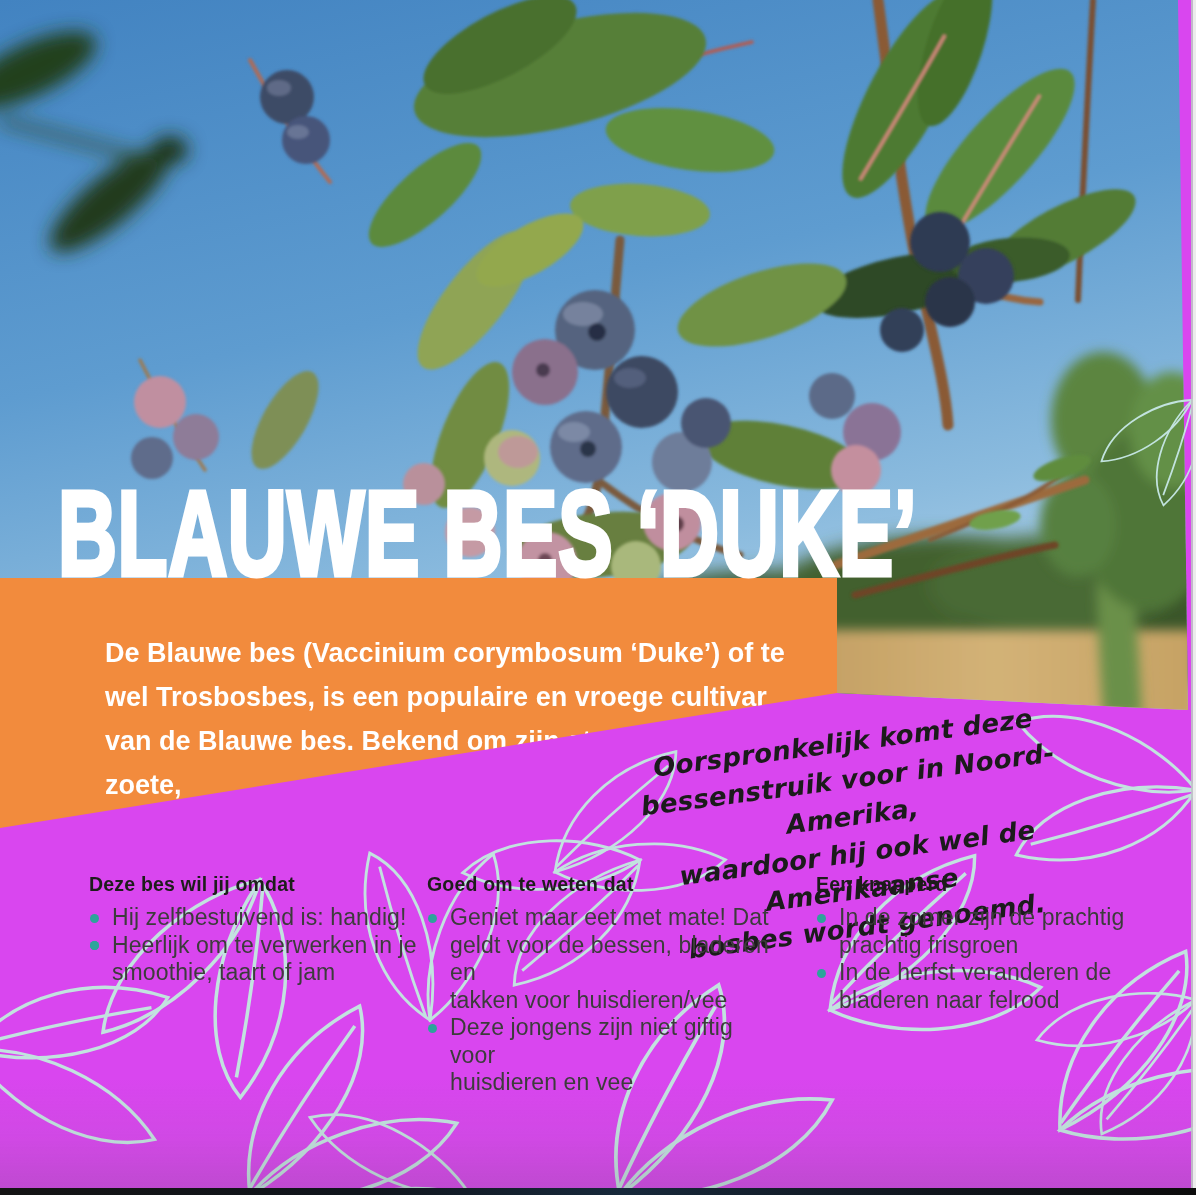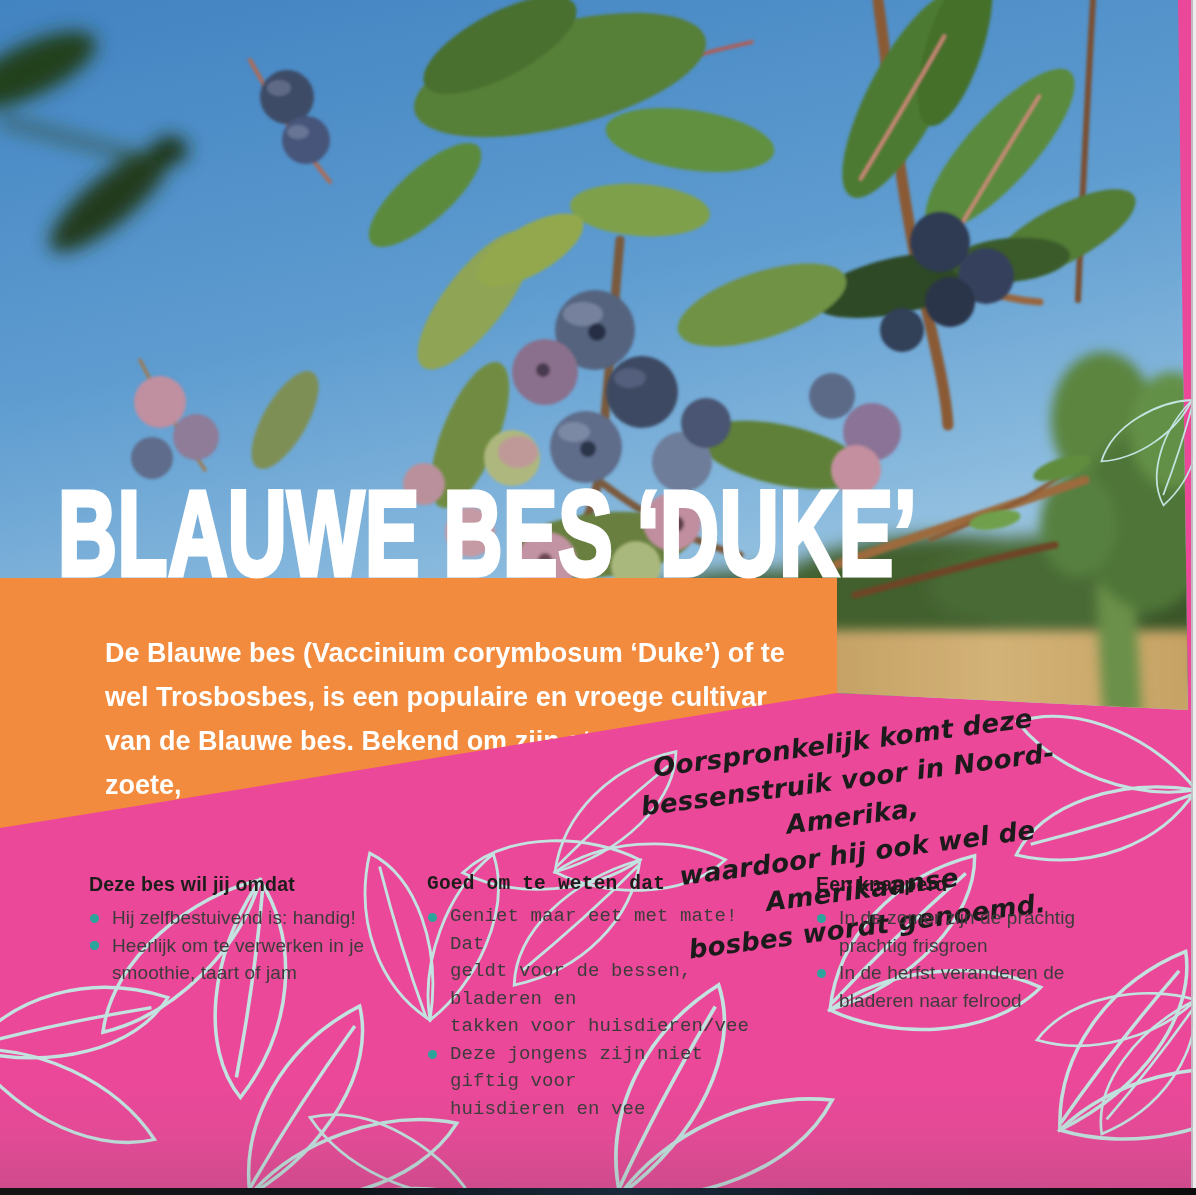--- a/index.html
+++ b/index.html
@@ -7,21 +7,21 @@
     --bullet-teal:#2CA49B;
     --leaf-outline:#C2E3DF;
     --heading-color:#1D1D1B;
     --body-color:#3C3C3B;
     --intro-text-color:#FFFFFF;
     --note-color:#1B1B1B;
   }
   html,body{margin:0;padding:0;background:#777;}
   .page{
     position:relative;width:1196px;height:1195px;margin:0 auto;
-    background:#ec4899;overflow:hidden;
+    background:#d946ef;overflow:hidden;
     font-family:"Liberation Sans",sans-serif;
   }
   
   .photo{
     position:absolute;left:0;top:0;width:1196px;height:715px;z-index:1;
     clip-path:polygon(0px 0px,1178px 0px,1188px 710px,837px 693px,0px 578px);
   }
   .photo svg{display:block;}
   
   .leafpattern{position:absolute;left:0;top:0;width:1196px;height:1195px;z-index:2;pointer-events:none;}
@@ -49,30 +49,30 @@
   .note{
     position:absolute;left:600px;top:724px;width:510px;z-index:5;
     transform:rotate(-7.5deg);
     font-family:"DejaVu Sans",sans-serif;font-style:italic;font-weight:700;
     font-size:26px;line-height:37px;letter-spacing:.3px;
     color:var(--note-color);text-align:center;white-space:pre-line;
   }
   
   .col{position:absolute;top:873px;z-index:5;}
   .col1{left:89px;width:340px;}
-  .col2{left:427px;width:350px;font-family:Liberation Mono, monospace;}
+  .col2{left:427px;width:350px;}
   .col3{left:784px;width:360px;margin-left:32px;}
   .col h3{
     margin:0 0 8px 0;font-size:19.5px;font-weight:700;
     color:var(--heading-color);letter-spacing:.2px;
   }
   .col ul{list-style:none;margin:0;padding:0;}
   .col li{
     position:relative;padding-left:23px;margin:0;
-    font-size:19px;line-height:27.5px;color:var(--body-color);
+    font-size:23px;line-height:27.5px;color:var(--body-color);
     white-space:pre-line;letter-spacing:.1px;
   }
   .dot{
     position:absolute;left:1px;top:9.5px;width:9px;height:9px;border-radius:50%;
     background:var(--bullet-teal);
   }
   
   .bottom-shade{
     position:absolute;left:0;bottom:7px;width:100%;height:110px;z-index:6;pointer-events:none;
     background:linear-gradient(180deg,rgba(110,110,110,0) 0%,rgba(110,110,110,.08) 55%,rgba(90,90,90,.20) 100%);

